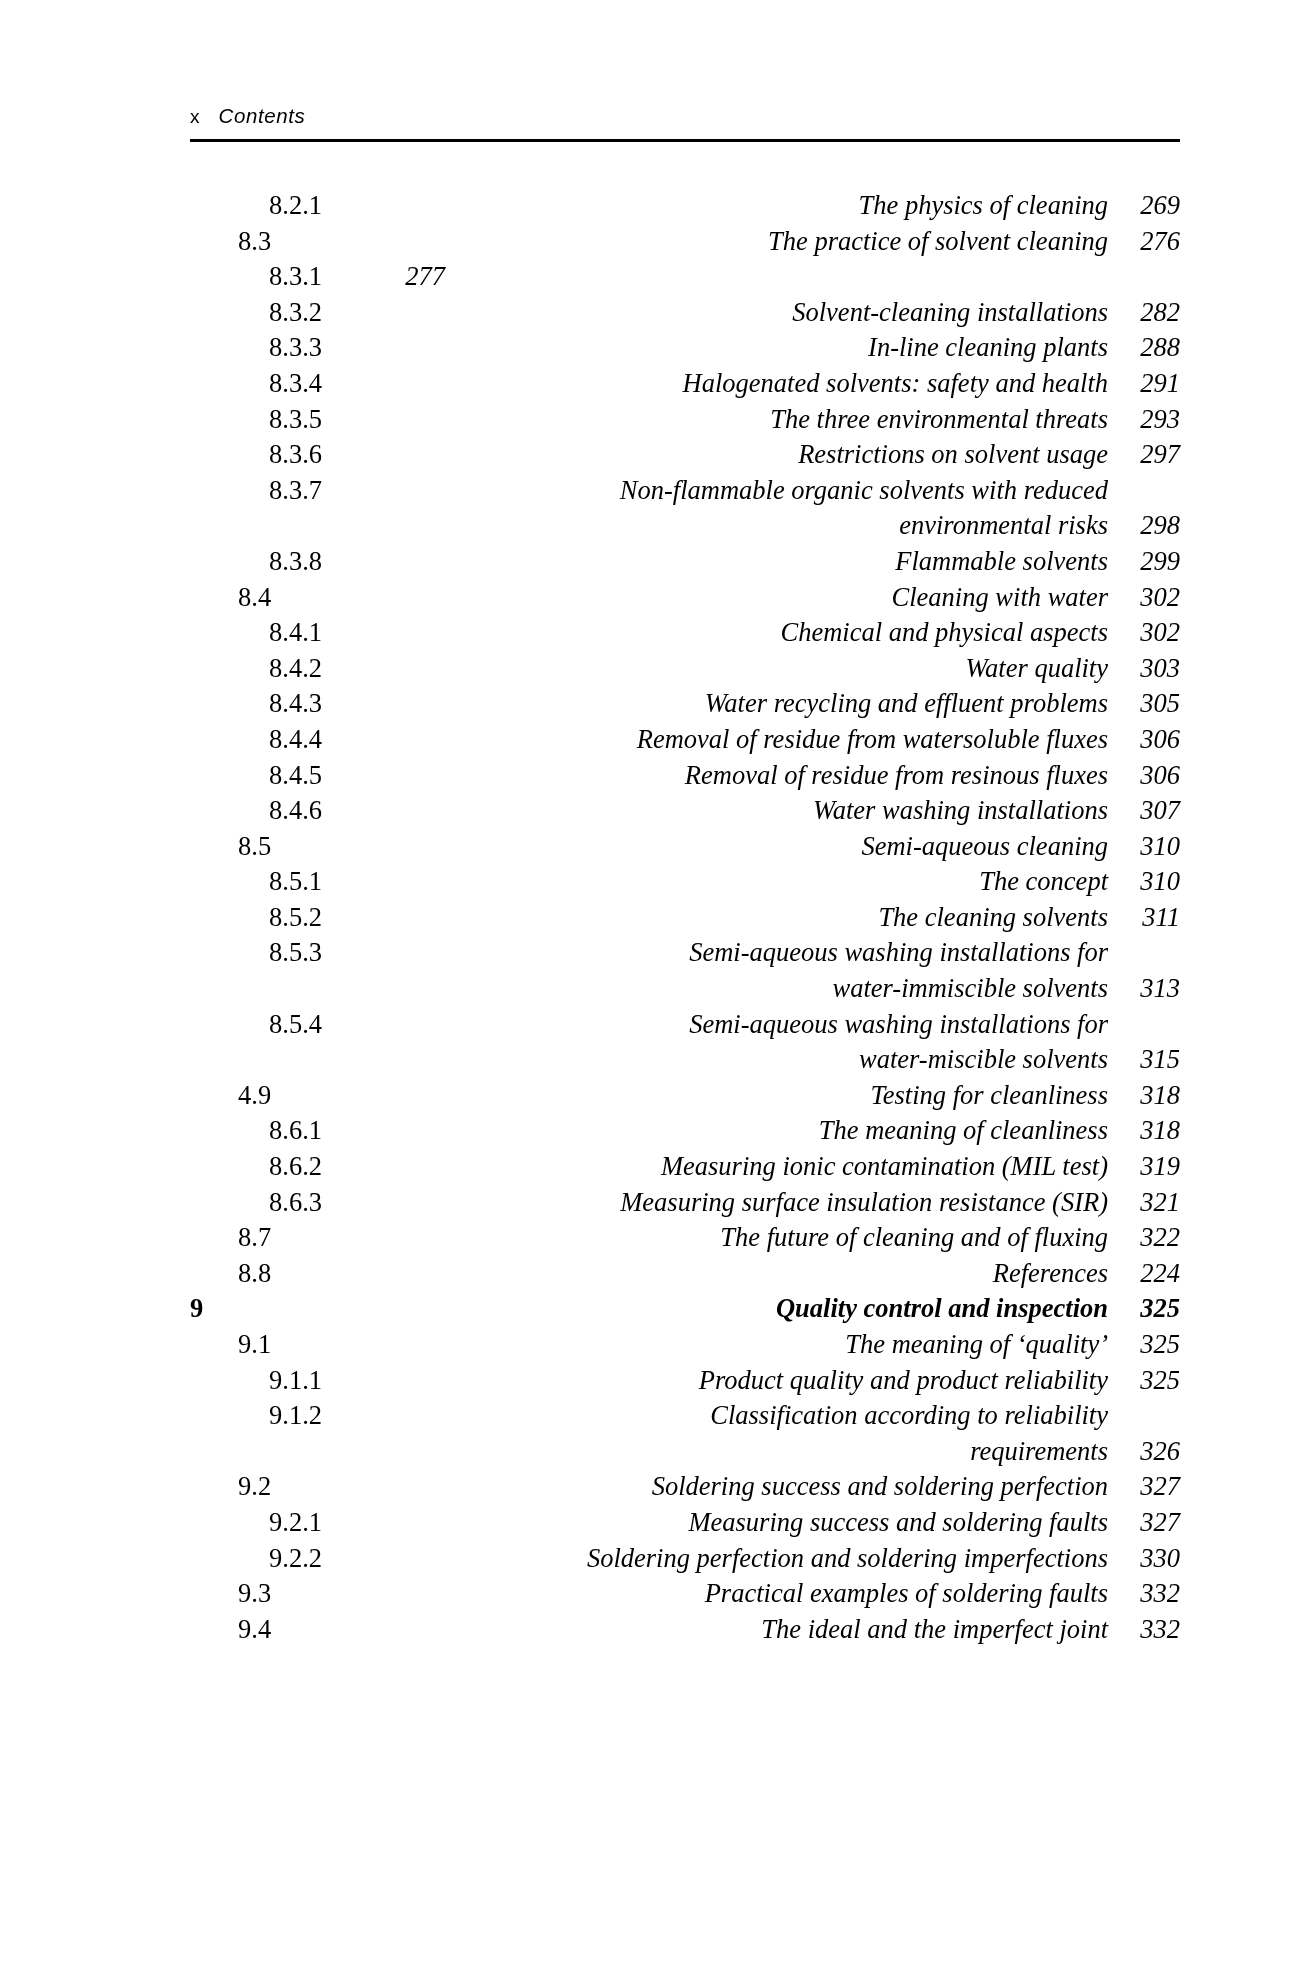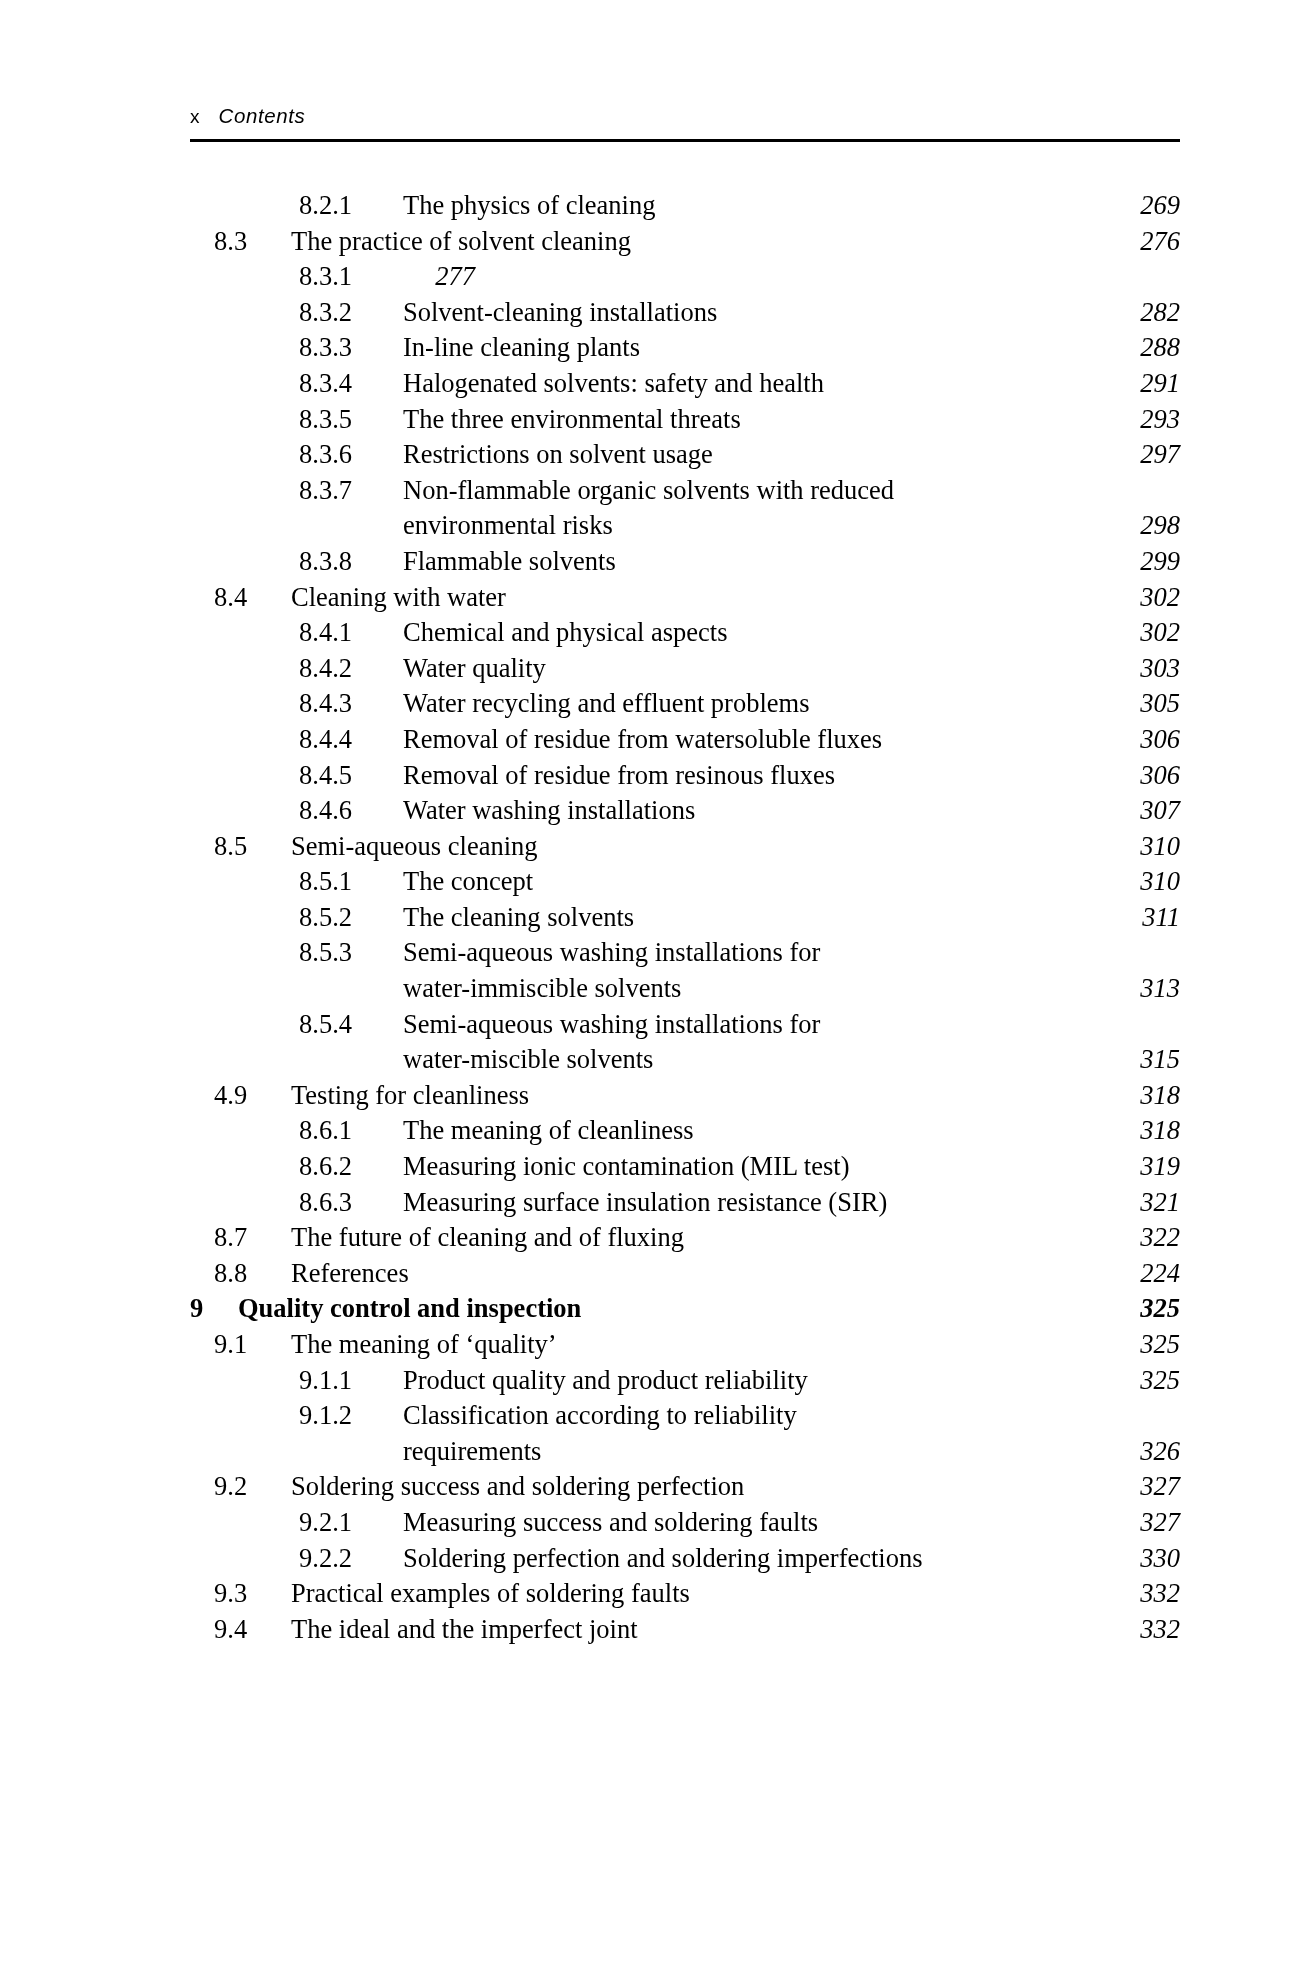--- a/index.html
+++ b/index.html
@@ -74,28 +74,29 @@
   .num {
     flex: 0 0 auto;
     text-align: left;
   }
 
   
   .lvl-chapter { font-weight: bold; }
   .lvl-chapter .num { width: 48px; margin-left: 0px; }
 
   
-  .lvl-section .num { width: 77px; margin-left: 24px; }
-
-  
-  .lvl-sub .num { width: 104px; margin-left: 109px; }
+  .lvl-section .num { width: 77px; margin-left: 48px; }
+
+  
+  .lvl-sub .num { width: 104px; margin-left: 79px; }
 
   .label {
     flex: 1 1 auto;
-    text-align: left;
+    text-align: right;
+    font-style: italic;
   }
 
   .pg {
     flex: 0 0 auto;
     width: 62px;
     text-align: right;
     margin-left: 10px;
     font-style: italic;
   }
 

